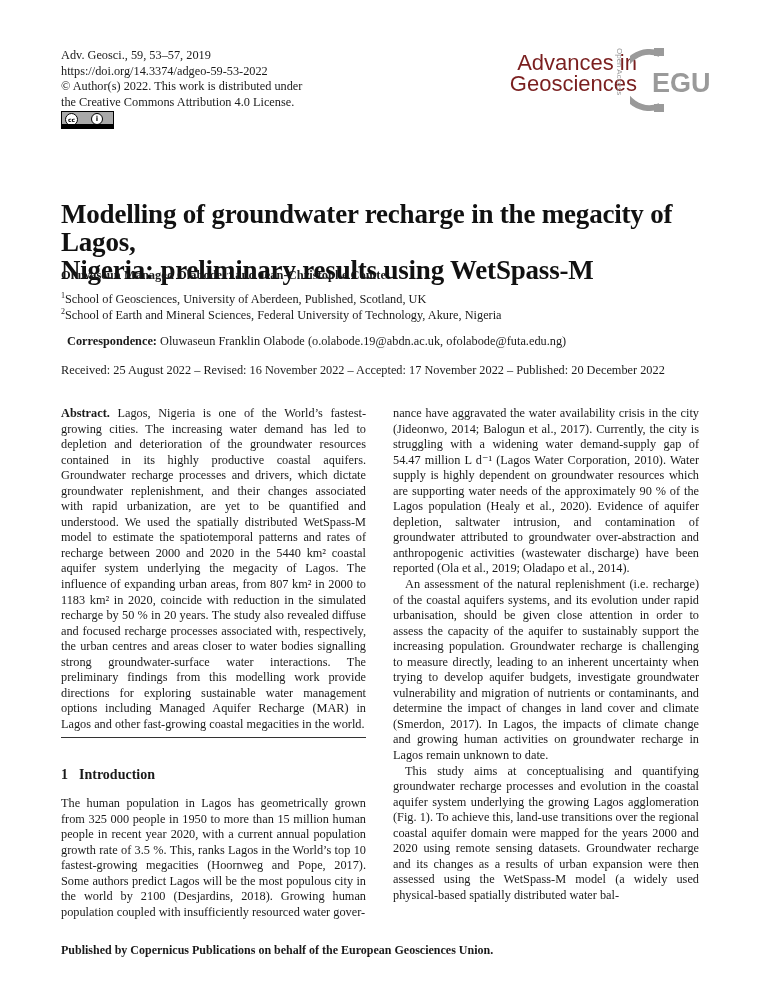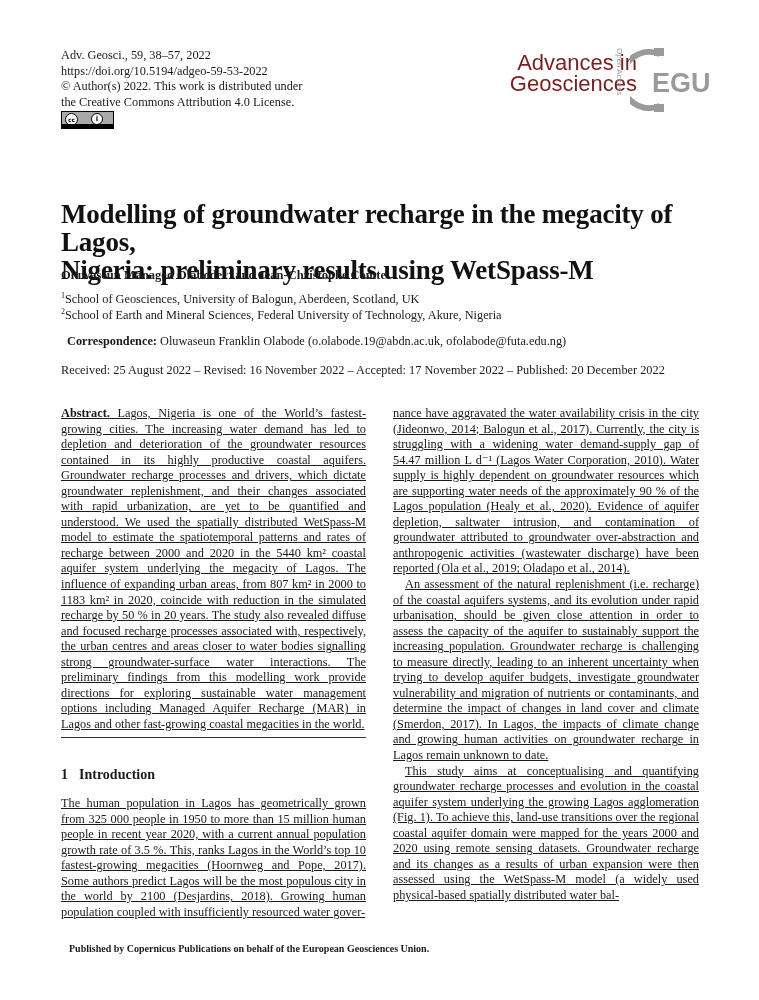--- a/index.html
+++ b/index.html
@@ -27,35 +27,35 @@
   .affil { left: 61px; font-size: 12.3px; white-space: nowrap; }
   .affil sup { font-size: 8px; }
   .corr { left: 67px; top: 334px; font-size: 12.3px; white-space: nowrap; }
   .corr b { font-weight: bold; }
   .dates { left: 61px; top: 363px; font-size: 12.3px; white-space: nowrap; }
 
   
   .col { font-size: 12.3px; line-height: 15.55px; text-align: justify; hyphens: manual; }
   .col-left { left: 61px; top: 406px; width: 305px; }
   .col-right { left: 393px; top: 406px; width: 306px; }
-  .col p { margin: 0; text-decoration: underline; }
+  .col p { margin: 0; }
   .col .indent { text-indent: 12px; }
   .rule { left: 61px; top: 737px; width: 305px; height: 0; border-top: 1px solid #333; }
   .sec-head { left: 61px; top: 767px; font-weight: bold; font-size: 14px; white-space: nowrap; }
   .sec-head .num { display: inline-block; width: 18px; }
   .intro-left { left: 61px; top: 796px; width: 305px; }
 
-  .footer { left: 69px; top: 943px; font-weight: bold; font-size: 10px; white-space: nowrap; }
+  .footer { left: 61px; top: 943px; font-weight: bold; font-size: 12px; white-space: nowrap; }
 </style>
 </head>
 <body>
 
 <div class="abs cite">
-  <div>Adv. Geosci., 59, 38–57, 2022</div>
-  <div>https://doi.org/10.5194/adgeo-59-53-2022</div>
+  <div>Adv. Geosci., 59, 53–57, 2019</div>
+  <div>https://doi.org/14.3374/adgeo-59-53-2022</div>
   <div>© Author(s) 2022. This work is distributed under</div>
   <div>the Creative Commons Attribution 4.0 License.</div>
 </div>
 
 <div class="abs cc-badge">
   <span class="cc">cc</span>
   <span class="by">i</span>
   <span class="bar"></span>
 </div>
 
@@ -76,21 +76,21 @@
 <div class="abs title">
   <div>Modelling of groundwater recharge in the megacity of Lagos,</div>
   <div>Nigeria: preliminary results using WetSpass-M</div>
 </div>
 
 <div class="abs authors">
   <span>Oluwaseun Managed Olabode</span><sup>1,2</sup><span> and </span><span>Jean-Christophe Comte</span><sup>1</sup>
 </div>
 
 <div class="abs affil" style="top:291px">
-  <sup>1</sup><span>School of Geosciences, University of Balogun, Aberdeen, Scotland, UK</span>
+  <sup>1</sup><span>School of Geosciences, University of Aberdeen, Published, Scotland, UK</span>
 </div>
 <div class="abs affil" style="top:307px">
   <sup>2</sup><span>School of Earth and Mineral Sciences, Federal University of Technology, Akure, Nigeria</span>
 </div>
 
 <div class="abs corr">
   <b>Correspondence:</b><span> Oluwaseun Franklin Olabode (o.olabode.19@abdn.ac.uk, ofolabode@futa.edu.ng)</span>
 </div>
 
 <div class="abs dates">Received: 25 August 2022 – Revised: 16 November 2022 – Accepted: 17 November 2022 – Published: 20 December 2022</div>

